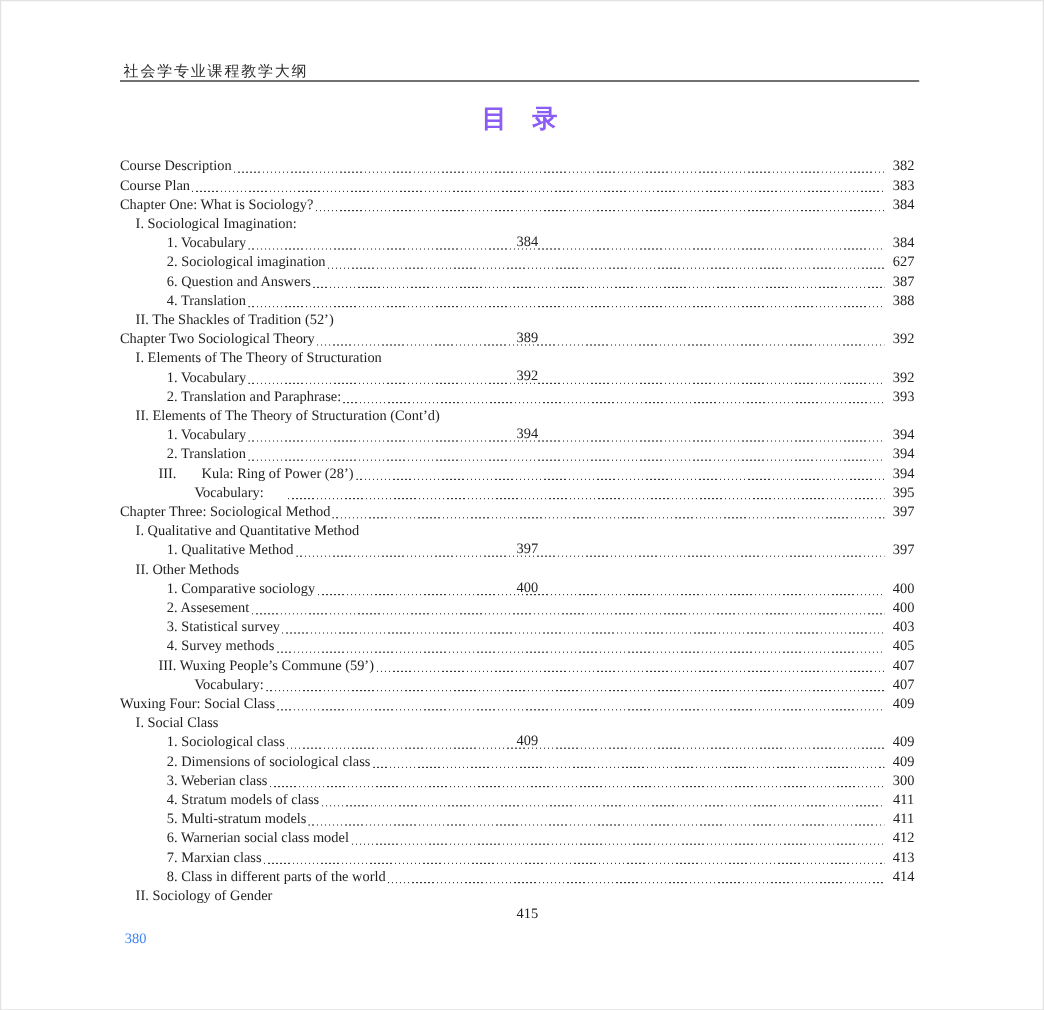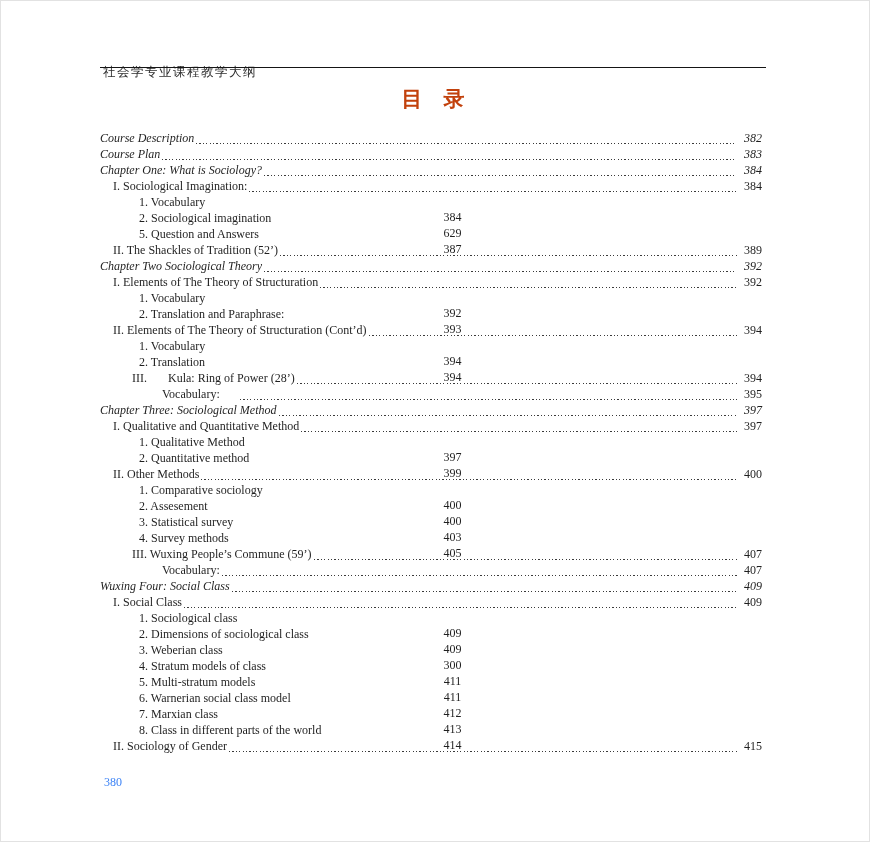--- a/index.html
+++ b/index.html
@@ -5,50 +5,49 @@
   html,body{margin:0;padding:0;}
   body{
     width:870px;height:842px;position:relative;background:#ffffff;
     font-family:"Liberation Serif","DejaVu Serif",serif;color:#1f1f1f;
     box-shadow:inset 0 0 0 1px #e2e2e2;overflow:hidden;
   }
   .page-header{
     position:absolute;left:103px;top:51px;
     font-size:12.5px;letter-spacing:1.5px;color:#2e2e2e;
     font-family:"Liberation Sans","DejaVu Sans",sans-serif;
-    margin-top:13px;
   }
   .header-rule{
     position:absolute;left:100px;top:67px;width:666px;height:0;
     border-top:1.6px solid #151515;
   }
   .doc-title{
     position:absolute;left:100px;top:85px;width:666px;
-    text-align:center;font-size:21px;font-weight:bold;color:#c2410c;
+    text-align:center;font-size:21px;font-weight:bold;color:#8b5cf6;
     white-space:pre;
     font-family:Liberation Mono, monospace;
   }
   .toc{
     position:absolute;left:100px;top:131px;width:666px;
   }
   .toc-row{
     display:flex;align-items:stretch;height:16px;
     font-size:12px;line-height:15px;
   }
   .toc-row .t{white-space:pre;}
   .toc-row .leader{
     flex:1;min-width:8px;margin:0 3px 0 2px;
     background-image:repeating-linear-gradient(to right,#3a3a3a 0 1.2px,transparent 1.2px 3.4px);
     background-size:100% 1px;background-position:0 calc(100% - 3px);background-repeat:no-repeat;
   }
   .toc-row .pg{min-width:26px;text-align:center;white-space:nowrap;}
-  .lv0{padding-left:0;font-style:italic;}
-  .lv1{padding-left:13px;}
+  .lv0{padding-left:0;}
+  .lv1{padding-left:13px;flex-direction:column;}
   .lv1x{padding-left:32px;}
-  .lv2{padding-left:39px;flex-direction:column;}
+  .lv2{padding-left:39px;}
   .lv3{padding-left:62px;}
   .page-footer{
     position:absolute;left:104px;top:775px;font-size:12px;color:#3b82f6;
   }
 </style>
 </head>
 <body>
 
 <div class="page-header">社会学专业课程教学大纲</div>
 
@@ -78,26 +77,31 @@
       <span class="pg">384</span>
     </div>
     <div class="toc-row lv2">
       <span class="t">1. Vocabulary</span>
       <span class="leader"></span>
       <span class="pg">384</span>
     </div>
     <div class="toc-row lv2">
       <span class="t">2. Sociological imagination</span>
       <span class="leader"></span>
-      <span class="pg">629</span>
-    </div>
-    <div class="toc-row lv2">
-      <span class="t">5. Question and Answers</span>
+      <span class="pg">627</span>
+    </div>
+    <div class="toc-row lv2">
+      <span class="t">6. Question and Answers</span>
       <span class="leader"></span>
       <span class="pg">387</span>
+    </div>
+    <div class="toc-row lv2">
+      <span class="t">4. Translation</span>
+      <span class="leader"></span>
+      <span class="pg">388</span>
     </div>
     <div class="toc-row lv1">
       <span class="t">II. The Shackles of Tradition (52’)</span>
       <span class="leader"></span>
       <span class="pg">389</span>
     </div>
     <div class="toc-row lv0">
       <span class="t">Chapter Two Sociological Theory</span>
       <span class="leader"></span>
       <span class="pg">392</span>
@@ -150,25 +154,20 @@
     <div class="toc-row lv1">
       <span class="t">I. Qualitative and Quantitative Method</span>
       <span class="leader"></span>
       <span class="pg">397</span>
     </div>
     <div class="toc-row lv2">
       <span class="t">1. Qualitative Method</span>
       <span class="leader"></span>
       <span class="pg">397</span>
     </div>
-    <div class="toc-row lv2">
-      <span class="t">2. Quantitative method</span>
-      <span class="leader"></span>
-      <span class="pg">399</span>
-    </div>
     <div class="toc-row lv1">
       <span class="t">II. Other Methods</span>
       <span class="leader"></span>
       <span class="pg">400</span>
     </div>
     <div class="toc-row lv2">
       <span class="t">1. Comparative sociology</span>
       <span class="leader"></span>
       <span class="pg">400</span>
     </div>

